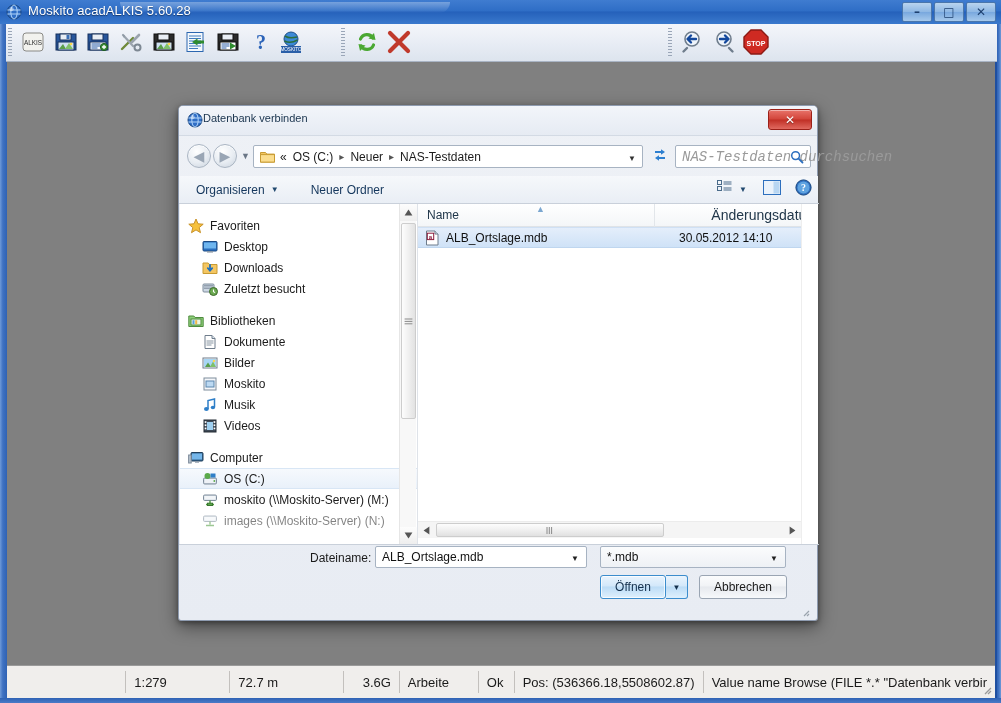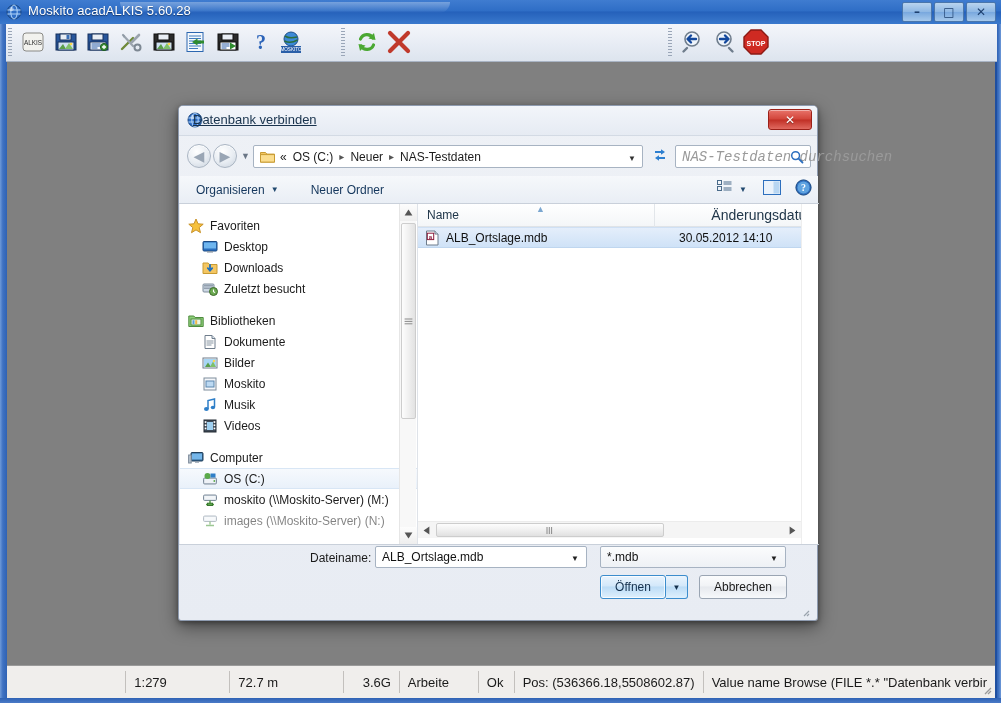--- a/index.html
+++ b/index.html
@@ -99,23 +99,22 @@
     box-shadow: 0 6px 18px rgba(0,0,0,.45), 0 2px 5px rgba(0,0,0,.35);
   }
   #dlg-titlebar {
     position:absolute; left:0; top:0; width:100%; height:30px;
     background: linear-gradient(to bottom,#f2f5fa 0%,#e6ebf3 100%);
     border-radius:4px 4px 0 0;
     border-bottom:1px solid #d3dae4;
   }
   #dlg-title-icon { position:absolute; left:8px; top:6px; width:16px; height:16px; }
   #dlg-title-text {
-    position:absolute; left:14px; top:6px; font-size:13px; color:#19334d;
+    position:absolute; left:24px; top:6px; font-size:11px; color:#19334d;
     white-space:nowrap;
-    text-decoration:underline;
   }
   #dlg-close {
     position:absolute; right:5px; top:3px; width:44px; height:21px;
     background: linear-gradient(to bottom,#e8736a 0%,#d2453a 48%,#c02f25 52%,#e06a60 100%);
     border:1px solid #9b2018; border-radius:3px;
     display:flex; align-items:center; justify-content:center;
     box-shadow: inset 0 1px 0 rgba(255,255,255,.45);
   }
   #dlg-close .g { color:#fff; font-weight:bold; font-size:12px;
     font-family:"DejaVu Sans", sans-serif; text-shadow:0 1px 1px rgba(0,0,0,.4);}

